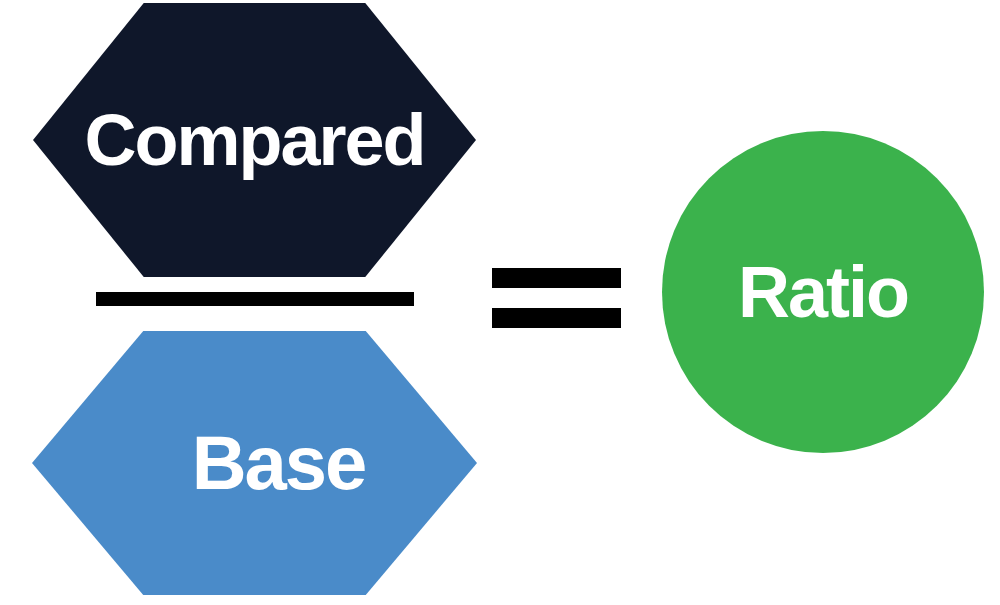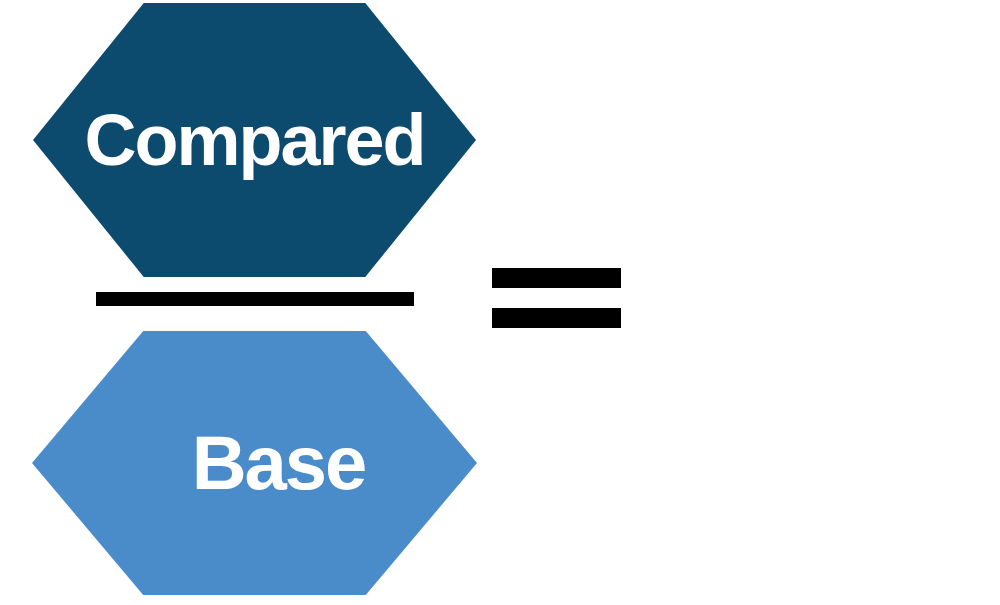--- a/index.html
+++ b/index.html
@@ -76,29 +76,32 @@
     background: #000000;
   }
   .equals-bar-top { top: 0; }
   .equals-bar-bottom { top: 40px; }
 </style>
 </head>
 <body>
 
 <div class="canvas">
 
-  <div class="shape hexagon hex-numerator" style="background-color: #0c4a6e;">
+  <div class="shape hexagon hex-numerator" style="background-color: #0f172a;">
     <span class="shape-label label-numerator">Compared</span>
   </div>
 
   <div class="fraction-bar" style="background-color: rgb(0, 0, 0);"></div>
 
   <div class="shape hexagon hex-denominator" style="background-color: rgb(74, 139, 201);">
     <span class="shape-label label-denominator">Base</span>
   </div>
 
   <div class="equals-sign" aria-label="=">
     <div class="equals-bar equals-bar-top" style="background-color: rgb(0, 0, 0);"></div>
     <div class="equals-bar equals-bar-bottom" style="background-color: rgb(0, 0, 0);"></div>
   </div>
 
+  <div class="shape circle-result" style="background-color: rgb(59, 178, 76);">
+    <span class="shape-label label-result">Ratio</span>
+  </div>
 
 </div>
 
 </body></html>

